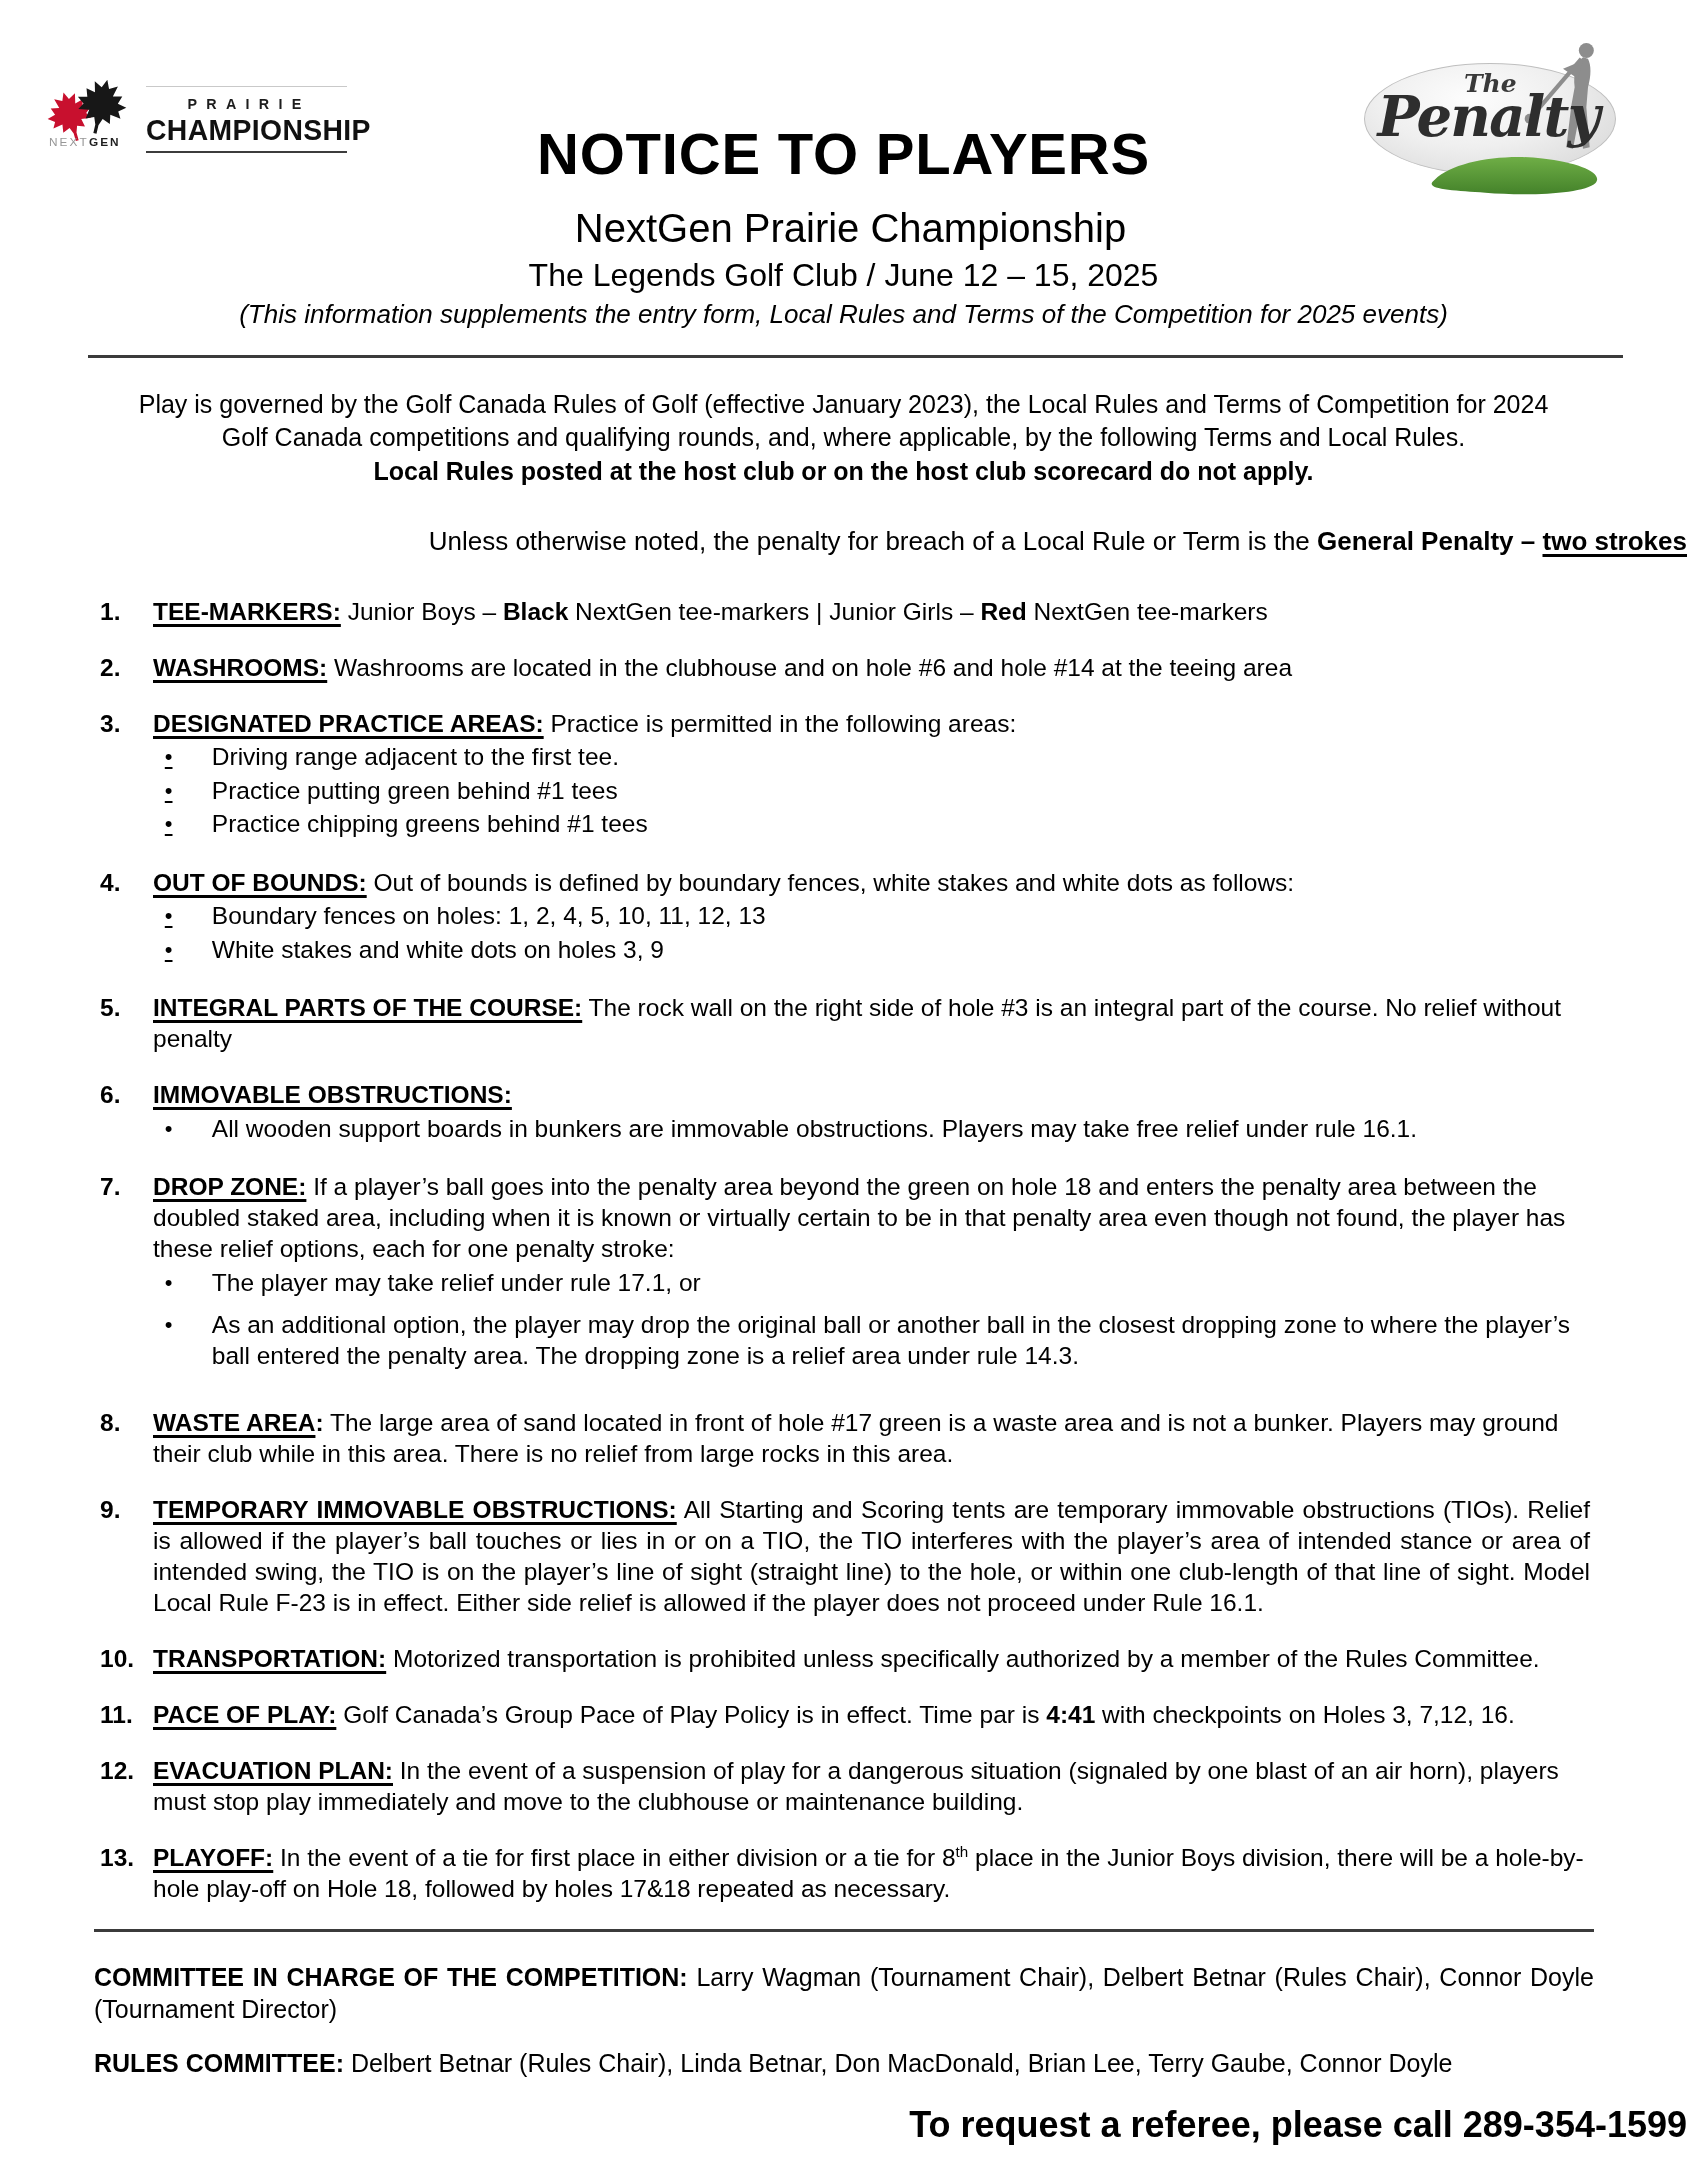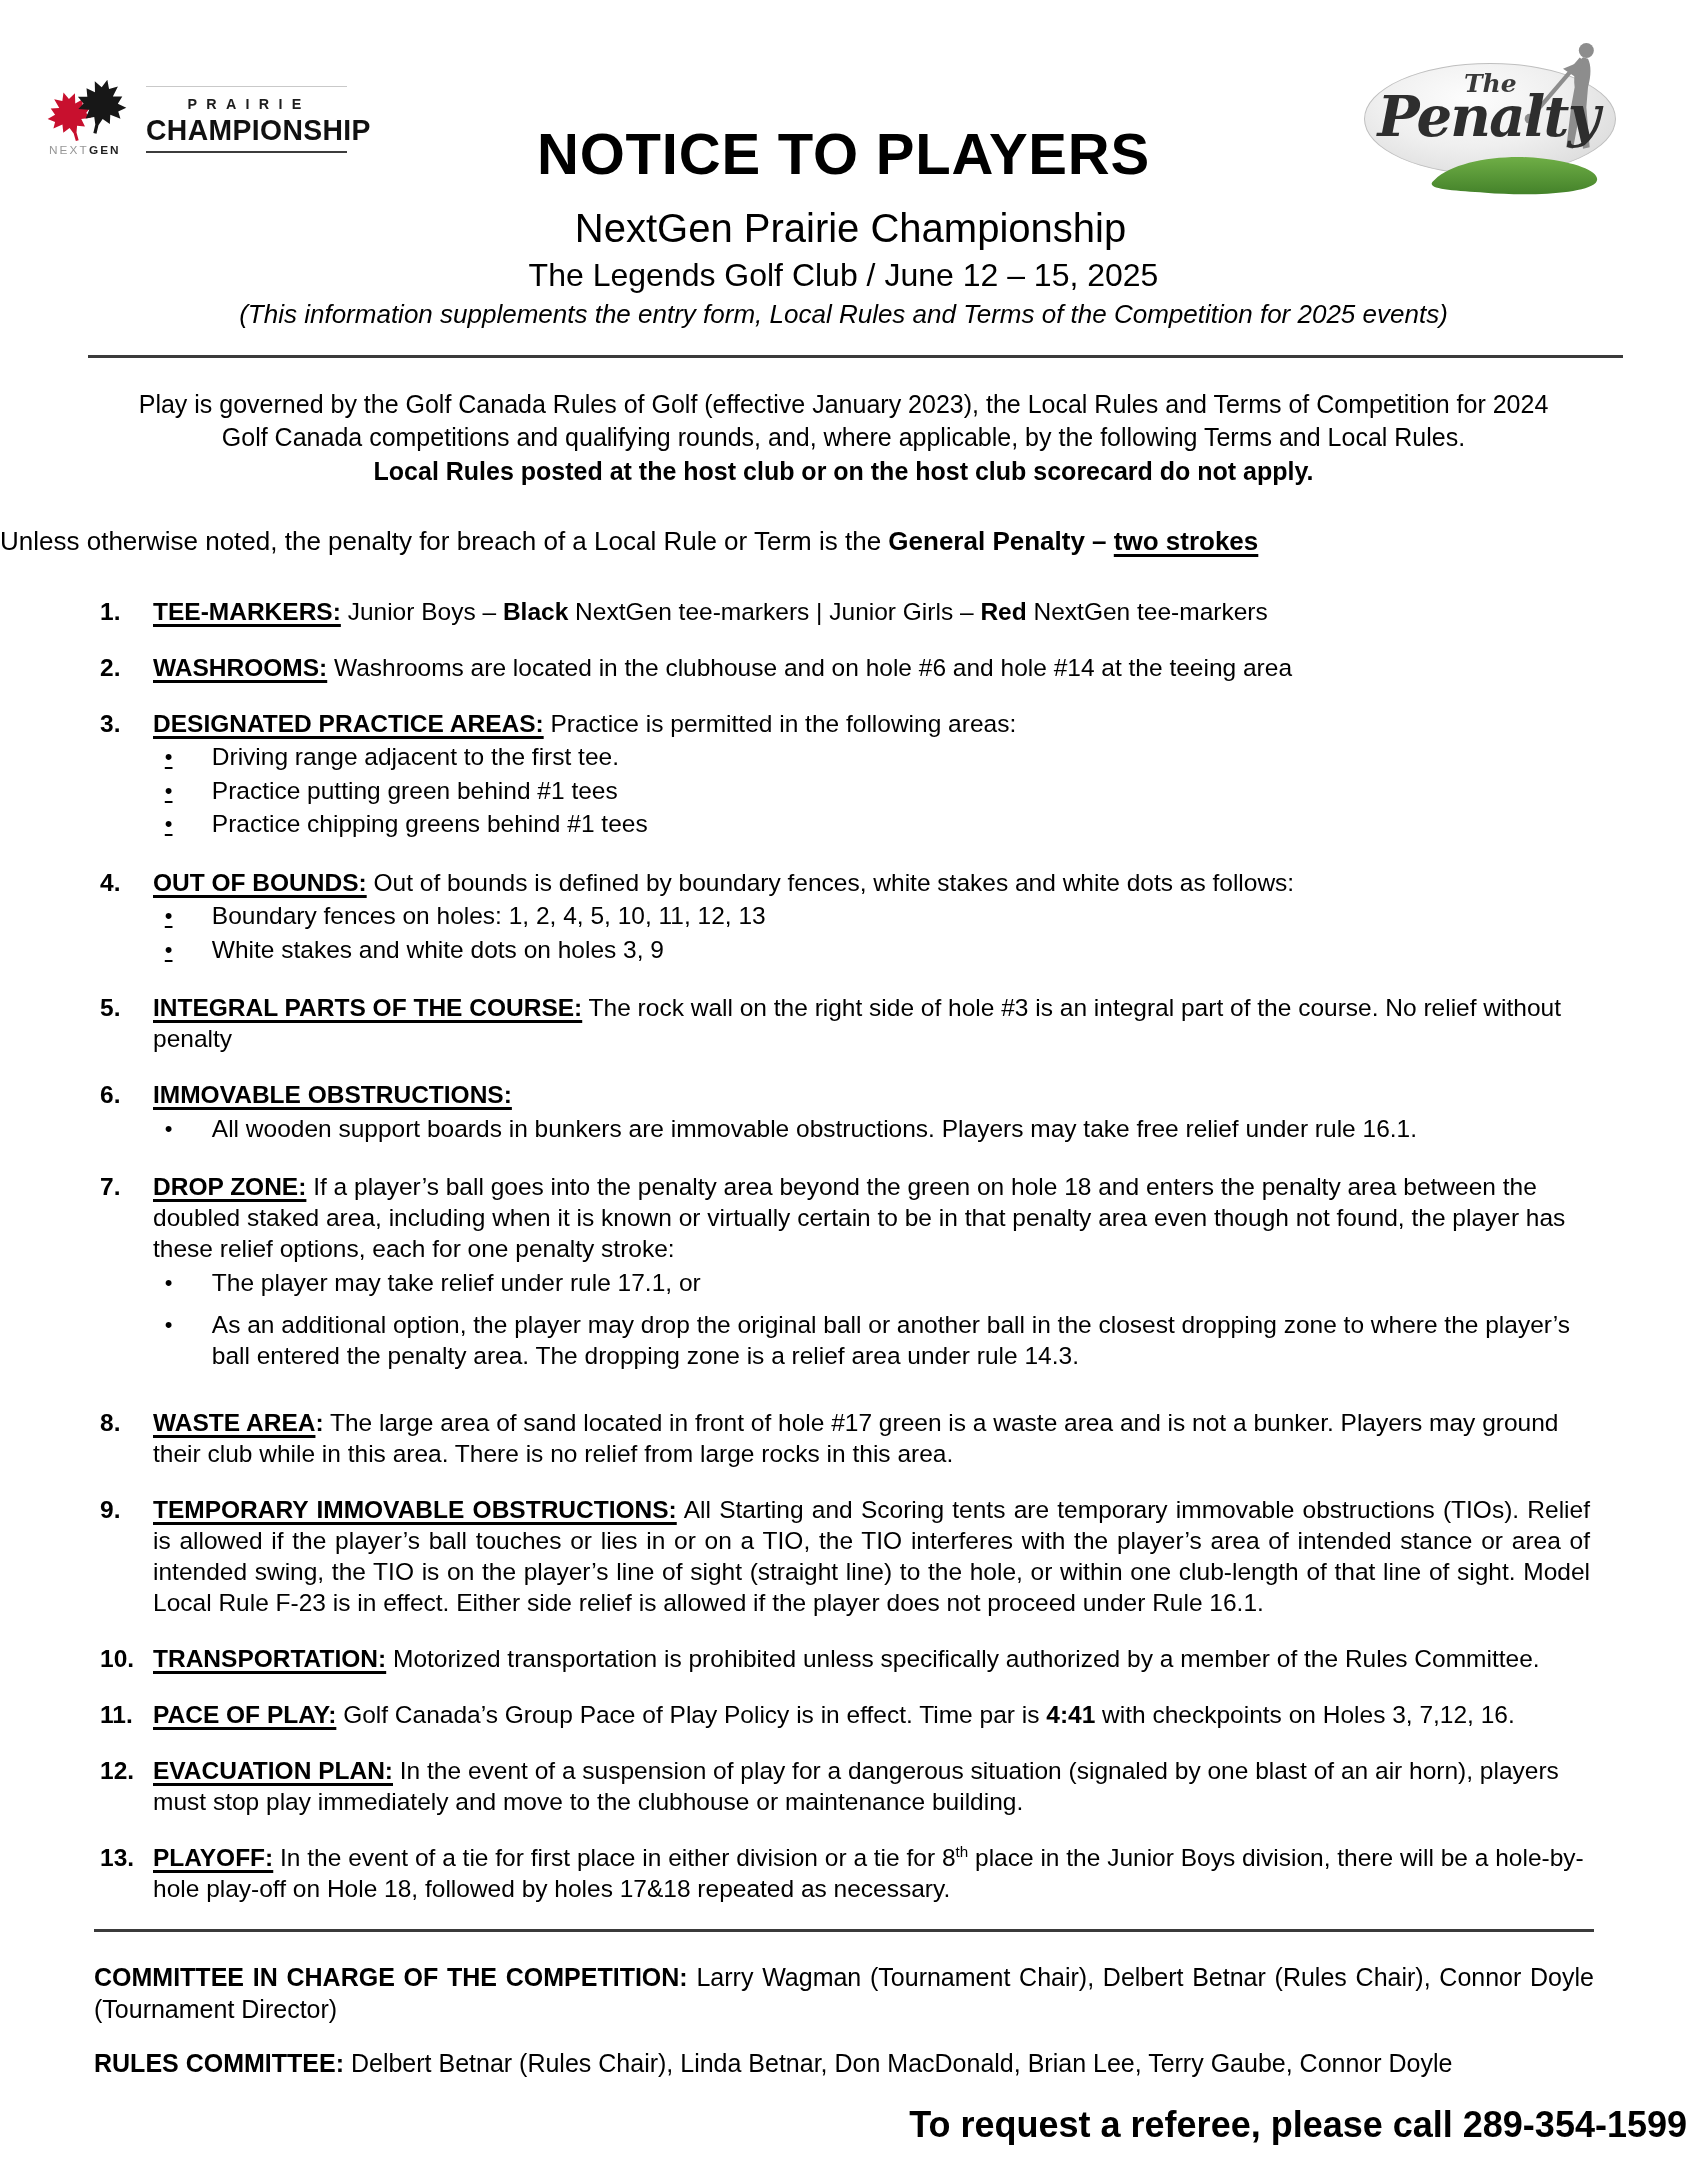--- a/index.html
+++ b/index.html
@@ -15,21 +15,21 @@
   .b{font-weight:700;}
   .u{text-decoration:underline;text-decoration-thickness:2.5px;text-underline-offset:4.2px;}
   sup{font-size:0.62em;vertical-align:super;line-height:0;}
 
   
   .ng-logo{position:absolute;left:44px;top:74px;display:flex;align-items:center;gap:8.4px;}
   .ng-leaves{position:relative;width:94px;height:91px;}
   .leaf{position:absolute;}
   .leaf.red{left:1.7px;top:15px;width:49px;height:56px;transform:rotate(-16deg);}
   .leaf.black{left:30px;top:1.7px;width:54px;height:62px;transform:rotate(13deg);}
-  .ng-brand{position:absolute;left:5px;bottom:8px;font-size:11.8px;letter-spacing:2.1px;color:#979797;}
+  .ng-brand{position:absolute;left:5px;bottom:16px;font-size:11.8px;letter-spacing:2.1px;color:#979797;}
   .ng-brand .dark{color:#1f1f1f;font-weight:700;}
   .ng-text{width:201px;text-align:center;}
   .ng-rule{height:0;border-top:1.7px solid #c9c9c9;}
   .ng-rule.bottom{border-top:2.5px solid #3c3c3c;margin-top:3.4px;}
   .ng-prairie{font-size:14.3px;font-weight:700;letter-spacing:9.3px;color:#1d1d1d;margin:8.4px 0 1.7px 4.2px;}
   .ng-champ{font-size:29.5px;font-weight:600;letter-spacing:0.4px;color:#111;transform:scaleX(.96);transform-origin:left;}
 
   .lg-logo{position:absolute;right:66px;top:39px;width:257px;height:154px;}
   .lg-ellipse{position:absolute;left:0;top:23.6px;width:250px;height:110px;border-radius:50%;
     background:radial-gradient(ellipse at 42% 32%, #fdfdfd 0%, #efefef 45%, #d3d3d3 100%);
@@ -45,21 +45,21 @@
   .doc-subtitle{font-size:40px;font-weight:400;margin-top:18.6px;padding-left:14px;}
   .doc-venue{font-size:32px;margin-top:6px;}
   .doc-note{font-size:26px;font-style:italic;margin-top:5px;}
 
   .hr-top{border:0;border-top:3.4px solid #3b3b3b;margin:25px 64px 0 88px;}
   .hr-bottom{border:0;border-top:3.4px solid #3b3b3b;margin:22px 93px 0 94px;}
 
   
   .intro{margin:30px auto 0;max-width:1459px;text-align:center;font-size:25px;line-height:1.35;}
   .intro .notice{font-weight:700;}
-  .penalty-line{margin:37px auto 0;text-align:left;font-size:26px;}
+  .penalty-line{margin:37px auto 0;text-align:right;font-size:26px;}
 
   
   ol.rules{list-style:none;margin:39px 97px 0 100px;padding:0;font-size:24.5px;line-height:31px;}
   ol.rules>li{display:grid;grid-template-columns:53px 1fr;margin-bottom:25px;}
   ol.rules .num{font-weight:700;}
   ol.rules .text{text-align:left;}
   ol.rules>li.justify .text{text-align:justify;}
   ul.bullets{list-style:none;margin:2.5px 0 0 0;padding:0 0 0 11.8px;}
   ul.bullets>li{display:grid;grid-template-columns:47px 1fr;margin-bottom:2.5px;}
   ul.bullets.wide>li{margin-bottom:11px;}

